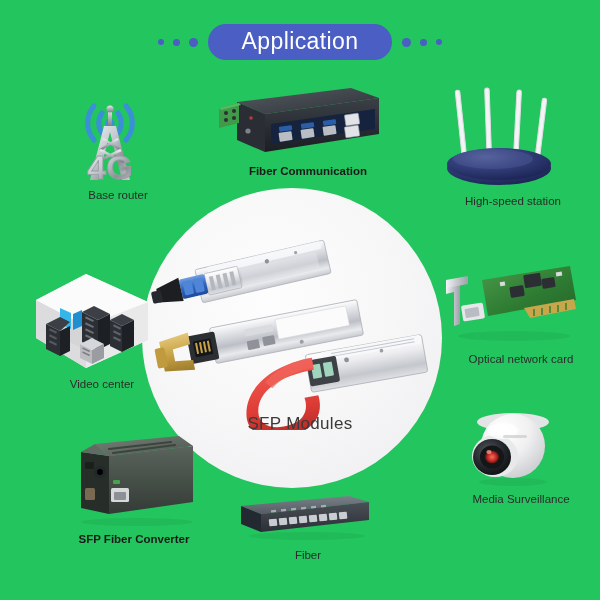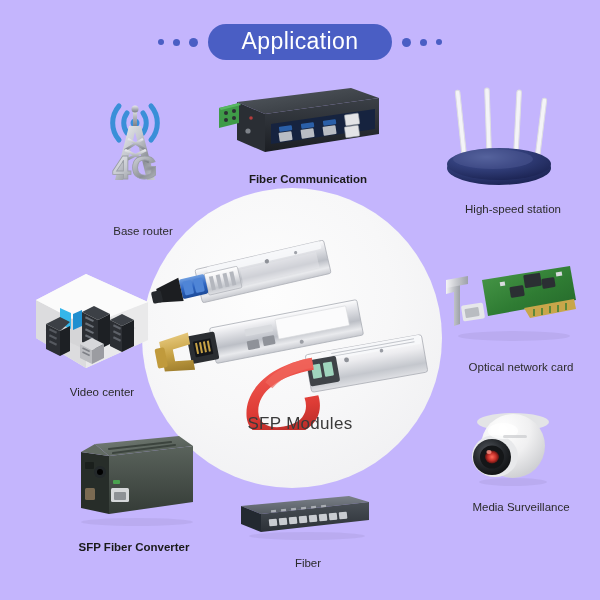--- a/index.html
+++ b/index.html
@@ -11,21 +11,21 @@
     height: 600px;
     background: #ffffff;
     font-family: "Liberation Sans", sans-serif;
     overflow: hidden;
     position: relative;
   }
   #stage {
     position: relative;
     width: 600px;
     height: 600px;
-    background: #c4b5fd;
+    background: #22c55e;
   }
 
   
   .header {
     position: absolute;
     left: 0;
     top: 24px;
     width: 600px;
     height: 36px;
     display: flex;
@@ -72,21 +72,21 @@
   .node {
     position: absolute;
     display: flex;
     flex-direction: column;
     align-items: center;
   }
   .node .art {
     position: relative;
   }
   .caption {
-    margin-top: 13px;
+    margin-top: 5px;
     font-size: 11.5px;
     color: #2b2b2b;
     text-align: center;
     white-space: nowrap;
     line-height: 1.2;
     padding-left: 16px;
   }
   .caption.bold {
     font-weight: bold;
     font-size: 11.5px;
@@ -127,21 +127,21 @@
     <div class="pill">Application</div>
     <div class="dots">
       <span class="dot"></span>
       <span class="dot small"></span>
       <span class="dot tiny"></span>
     </div>
   </div>
 
   <div class="bg-circle"></div>
 
-  <div class="node" style="left:51px; top:84px; width:168px;gap:28px;">
+  <div class="node" style="left:26px; top:84px; width:168px;">
     <div class="art bs-wrap">
       <svg width="120" height="100" viewBox="0 0 120 100">
         <defs>
           <linearGradient id="steel" x1="0" y1="0" x2="1" y2="1">
             <stop offset="0%" stop-color="#f2f3f5"></stop>
             <stop offset="40%" stop-color="#c6c9cf"></stop>
             <stop offset="70%" stop-color="#8d9197"></stop>
             <stop offset="100%" stop-color="#c9ccd2"></stop>
           </linearGradient>
           <linearGradient id="steel2" x1="0" y1="0" x2="0" y2="1">

